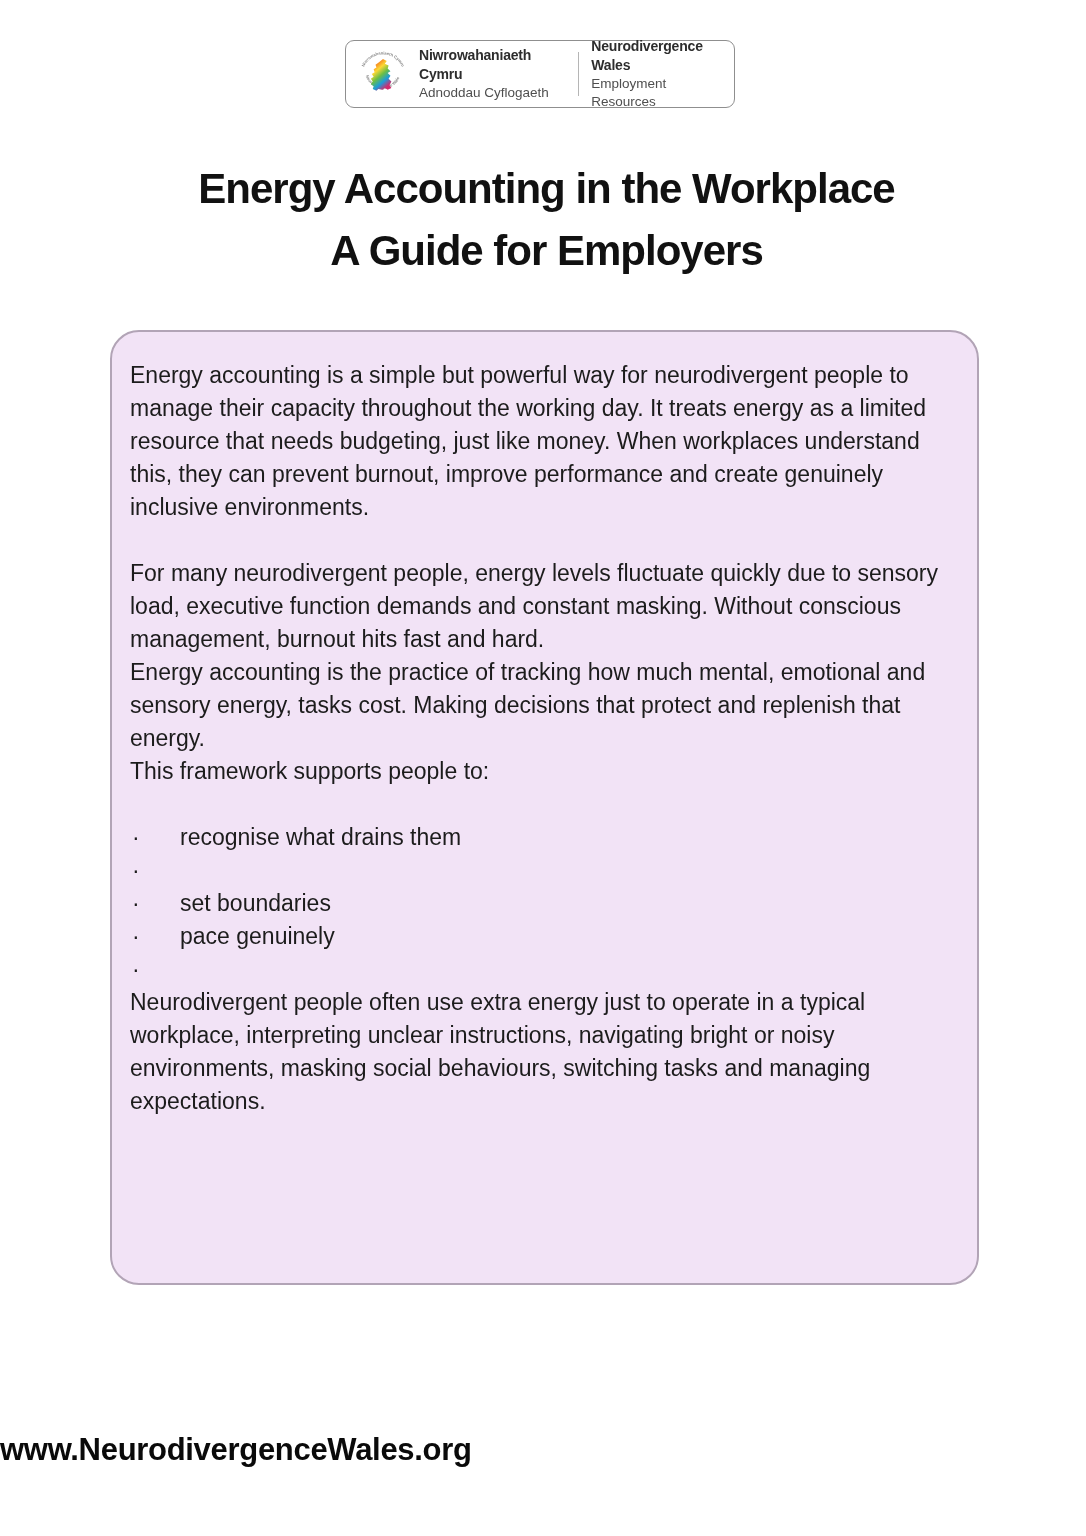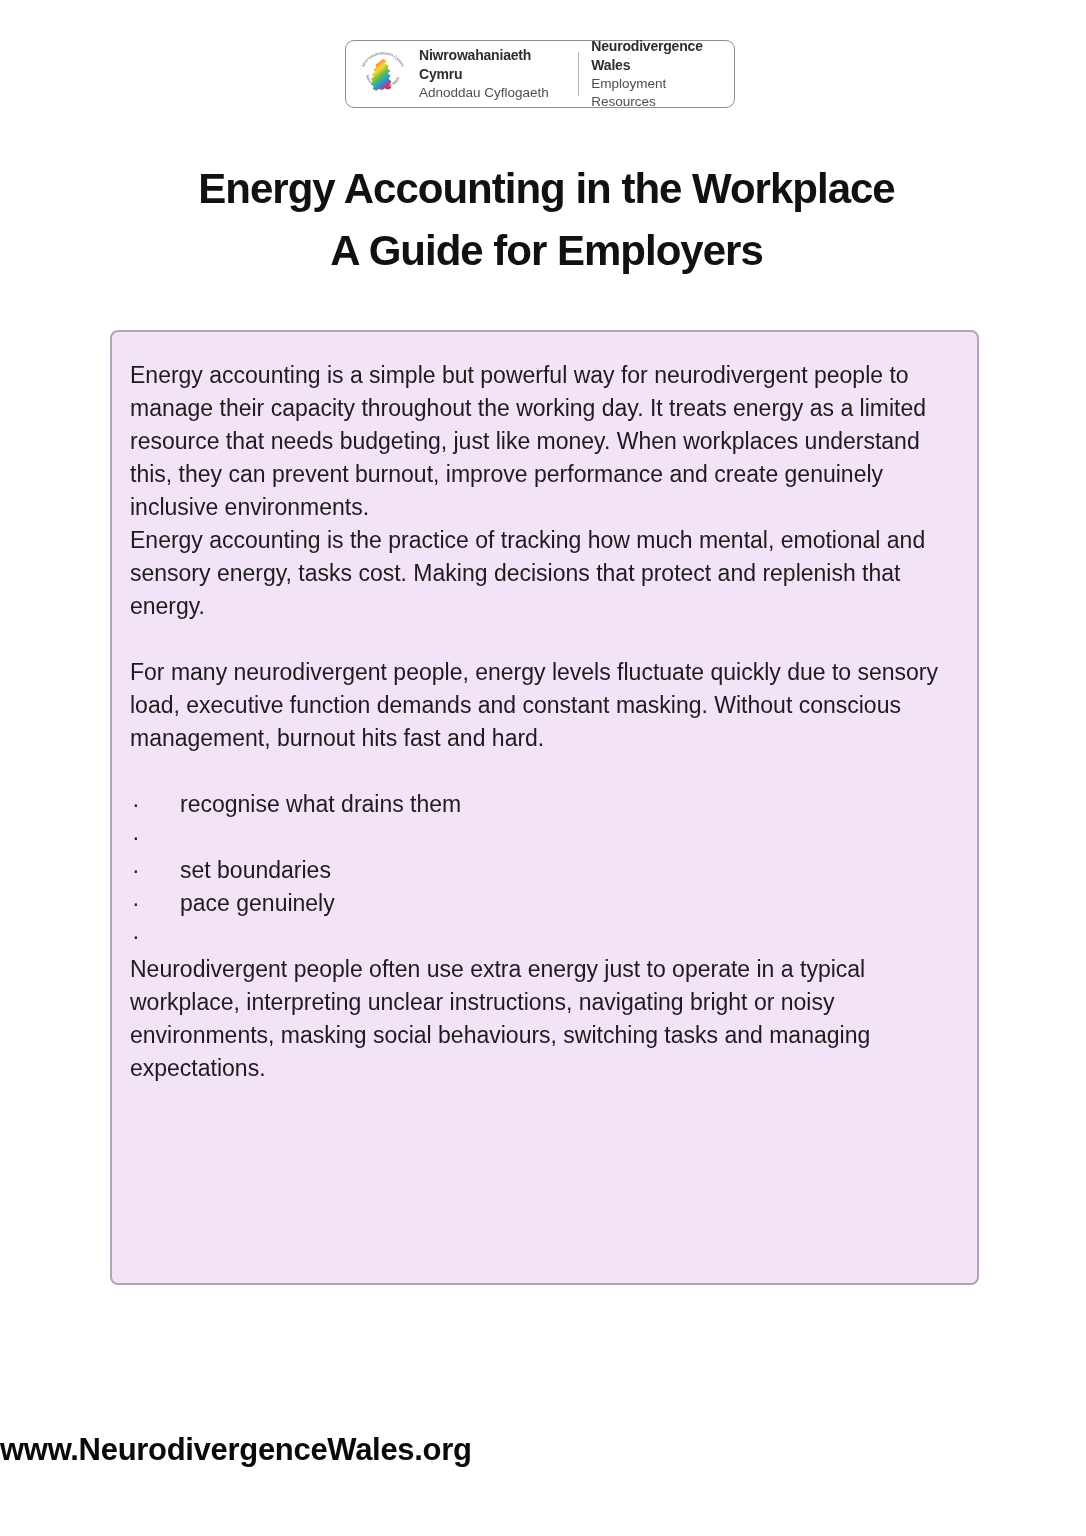--- a/index.html
+++ b/index.html
@@ -34,21 +34,21 @@
     font-weight: bold; font-size: 42px; line-height: 62px;
     color: #111111; letter-spacing: -1px; padding-left: 7px;
   }
 
   
   .card {
     position: absolute; left: 110px; top: 330px;
     width: 869px; height: 955px;
     background: #f2e3f6;
     border: 2px solid #b2a4b6;
-    border-radius: 8px;
+    border-radius: 29px;
     padding: 27px 22px 0 18px;
     font-size: 23px; line-height: 33px;
   }
   .para { }
   .gap { margin-top: 33px; }
   .card h2 { font-size: 23px; line-height: 33px; font-weight: bold; color: #151515; }
   .bullet-row { display: flex; }
   .bullet-dot { flex: 0 0 50px; padding-left: 2px; }
 
   
@@ -98,23 +98,24 @@
 </div>
 
 <h1 class="doc-title">
   <div>Energy Accounting in the Workplace</div>
   <div>A Guide for Employers</div>
 </h1>
 
 <div class="card">
   <p class="para">Energy accounting is a simple but powerful way for neurodivergent people to manage their capacity throughout the working day. It treats energy as a limited resource that needs budgeting, just like money. When workplaces understand this, they can prevent burnout, improve performance and create genuinely inclusive environments.</p>
 
+  <p class="para gap">For many neurodivergent people, energy levels fluctuate quickly due to sensory load, executive function demands and constant masking. Without conscious management, burnout hits fast and hard.</p>
+
   <p class="para">Energy accounting is the practice of tracking how much mental, emotional and sensory energy, tasks cost. Making decisions that protect and replenish that energy.</p>
-
-  <p class="para gap">For many neurodivergent people, energy levels fluctuate quickly due to sensory load, executive function demands and constant masking. Without conscious management, burnout hits fast and hard.</p>
+  <p class="para">This framework supports people to:</p>
 
   <div class="gap">
     <div class="bullet-row">
       <span class="bullet-dot">·</span>
       <span>recognise what drains them</span>
     </div>
     <div class="bullet-row">
       <span class="bullet-dot">·</span>
     </div>
     <div class="bullet-row">

